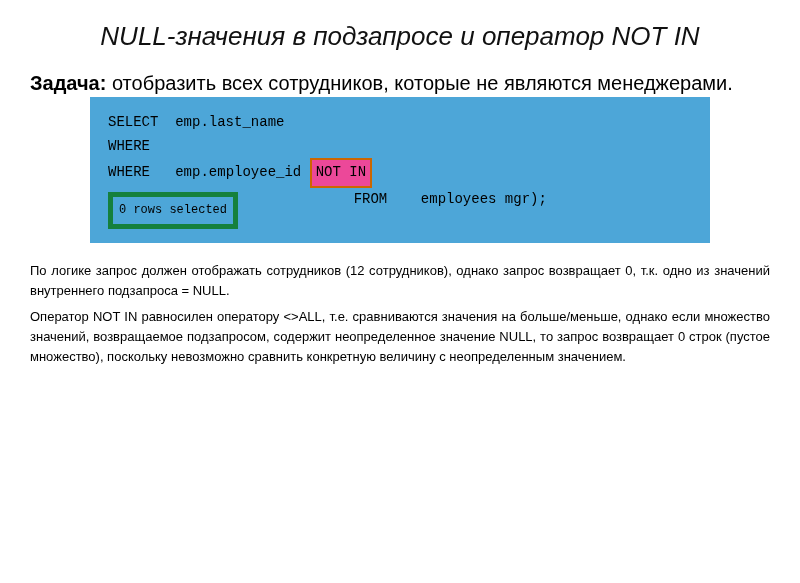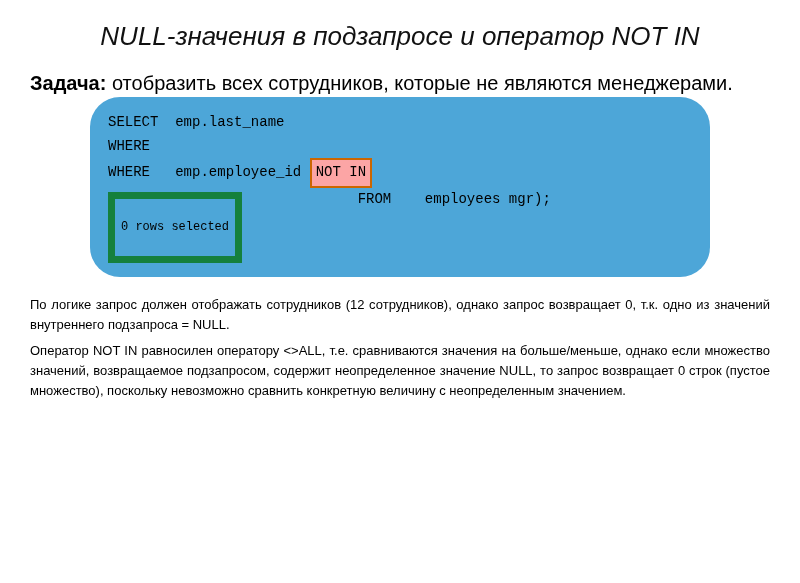--- a/index.html
+++ b/index.html
@@ -45,42 +45,41 @@
 
     .code-block {
       background: #4da6d8;
       color: #000;
       padding: 14px 18px 14px 18px;
       font-family: 'Courier New', Courier, monospace;
       font-size: 14px;
       line-height: 1.7;
       width: 620px;
       position: relative;
-      border-radius: 30px;
     }
 
     .code-line {
       display: flex;
       align-items: center;
       white-space: pre;
     }
 
     .not-in-highlight {
       border: 2px solid #cc6600;
       padding: 1px 4px;
-      background: #fca5a5;
+      background: #ec4899;
       display: inline-block;
       font-family: 'Courier New', Courier, monospace;
     }
 
     .zero-rows-badge {
       display: inline-block;
-      border: 7px solid #15803d;
+      border: 5px solid #15803d;
       background: #4da6d8;
-      padding: 18px 6px;
+      padding: 3px 6px;
       font-size: 12px;
       font-family: 'Courier New', Courier, monospace;
       margin-top: 4px;
     }
 
     .description-block {
       font-size: 13px;
       line-height: 1.55;
       text-align: justify;
     }

